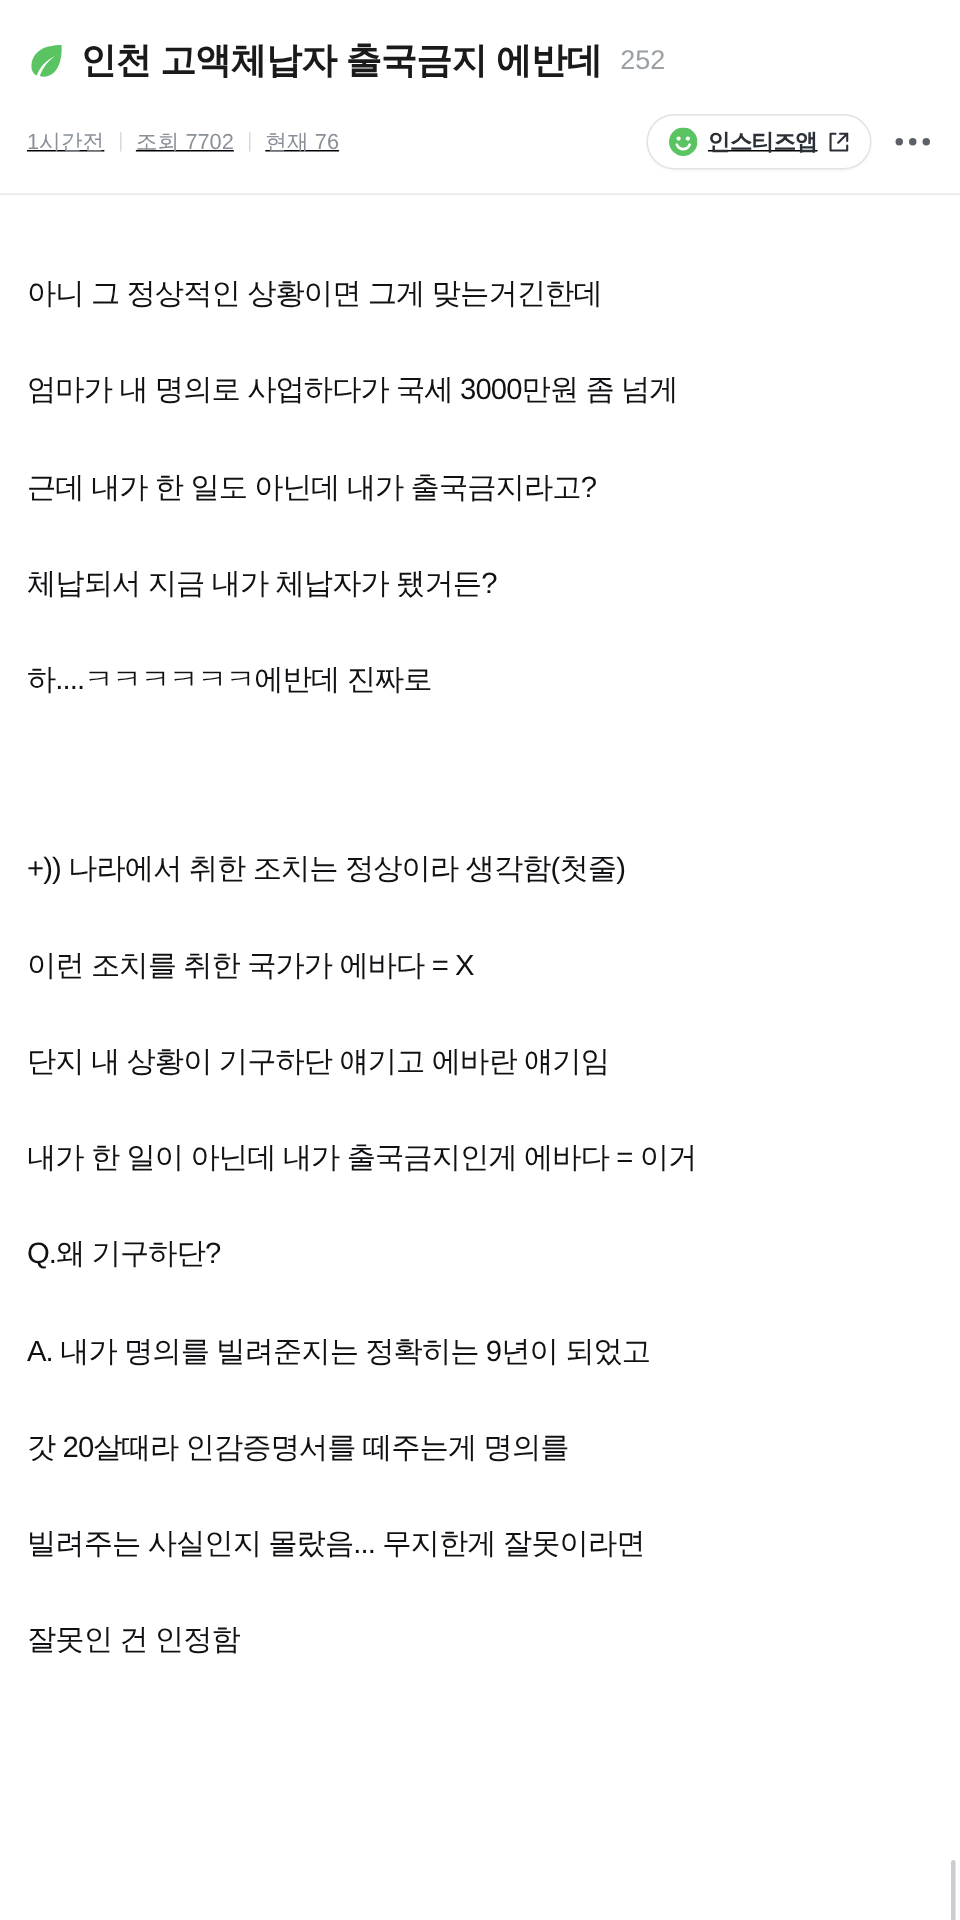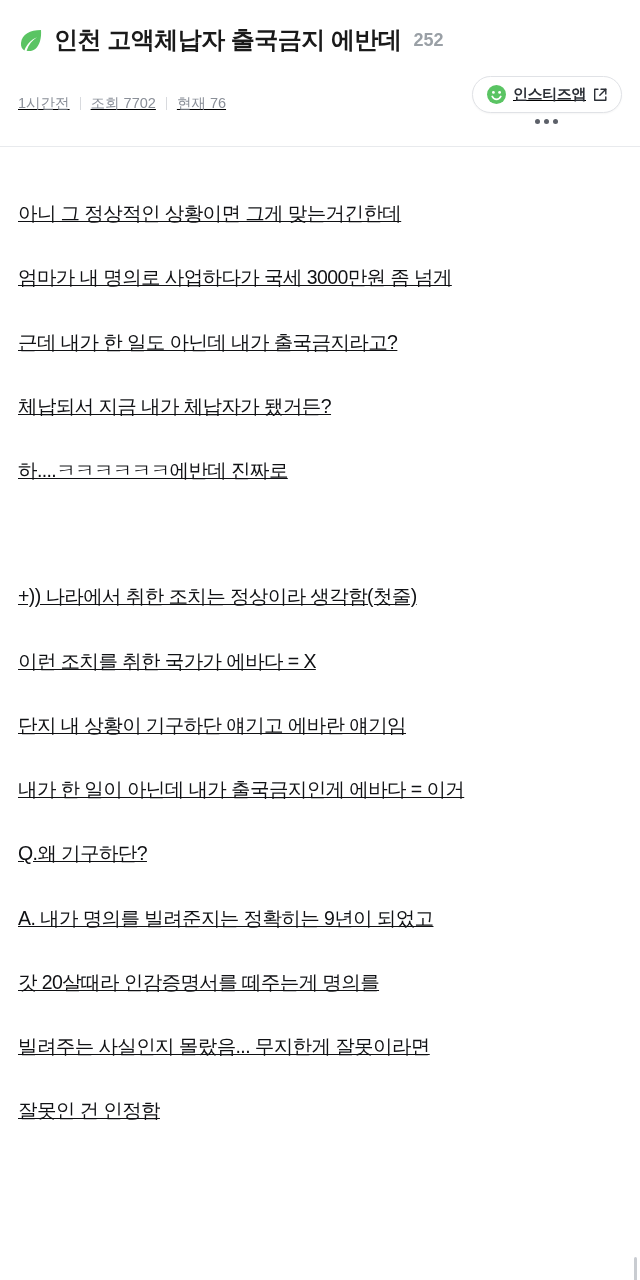--- a/index.html
+++ b/index.html
@@ -39,21 +39,21 @@
   .post-title {
     font-size: 24px;
     font-weight: bold;
     color: #1a1a1a;
     letter-spacing: -0.5px;
     white-space: nowrap;
   }
   .comment-count {
     font-size: 18px;
     color: #9aa0a6;
-    font-weight: bold;
+    font-weight: normal;
     margin-left: 2px;
   }
 
   .meta-row {
     display: flex;
     align-items: center;
     margin-top: 20px;
     padding-bottom: 16px;
     text-decoration: underline;
   }
@@ -68,21 +68,21 @@
     display: inline-block;
     width: 1px;
     height: 13px;
     background: #d8dade;
     margin: 0 10px;
   }
   .meta-right {
     margin-left: auto;
     display: flex;
     align-items: center;
-    flex-direction: column;
+    gap: 14px;
   }
   .app-badge {
     display: flex;
     align-items: center;
     gap: 7px;
     border: 1px solid #e0e2e6;
     border-radius: 22px;
     padding: 8px 14px;
     background: #ffffff;
     box-shadow: 0 1px 2px rgba(0,0,0,0.04);
@@ -131,21 +131,20 @@
     overflow: hidden;
     position: relative;
   }
   .para {
     font-size: 19.5px;
     line-height: 1.45;
     color: #101114;
     letter-spacing: -0.6px;
     margin-bottom: 36px;
     white-space: nowrap;
-    text-decoration: underline;
   }
   .spacer-block { height: 62px; }
 
   .scrollbar {
     position: absolute;
     right: 3px;
     top: 1110px;
     width: 3px;
     height: 44px;
     background: #c9ccd1;

